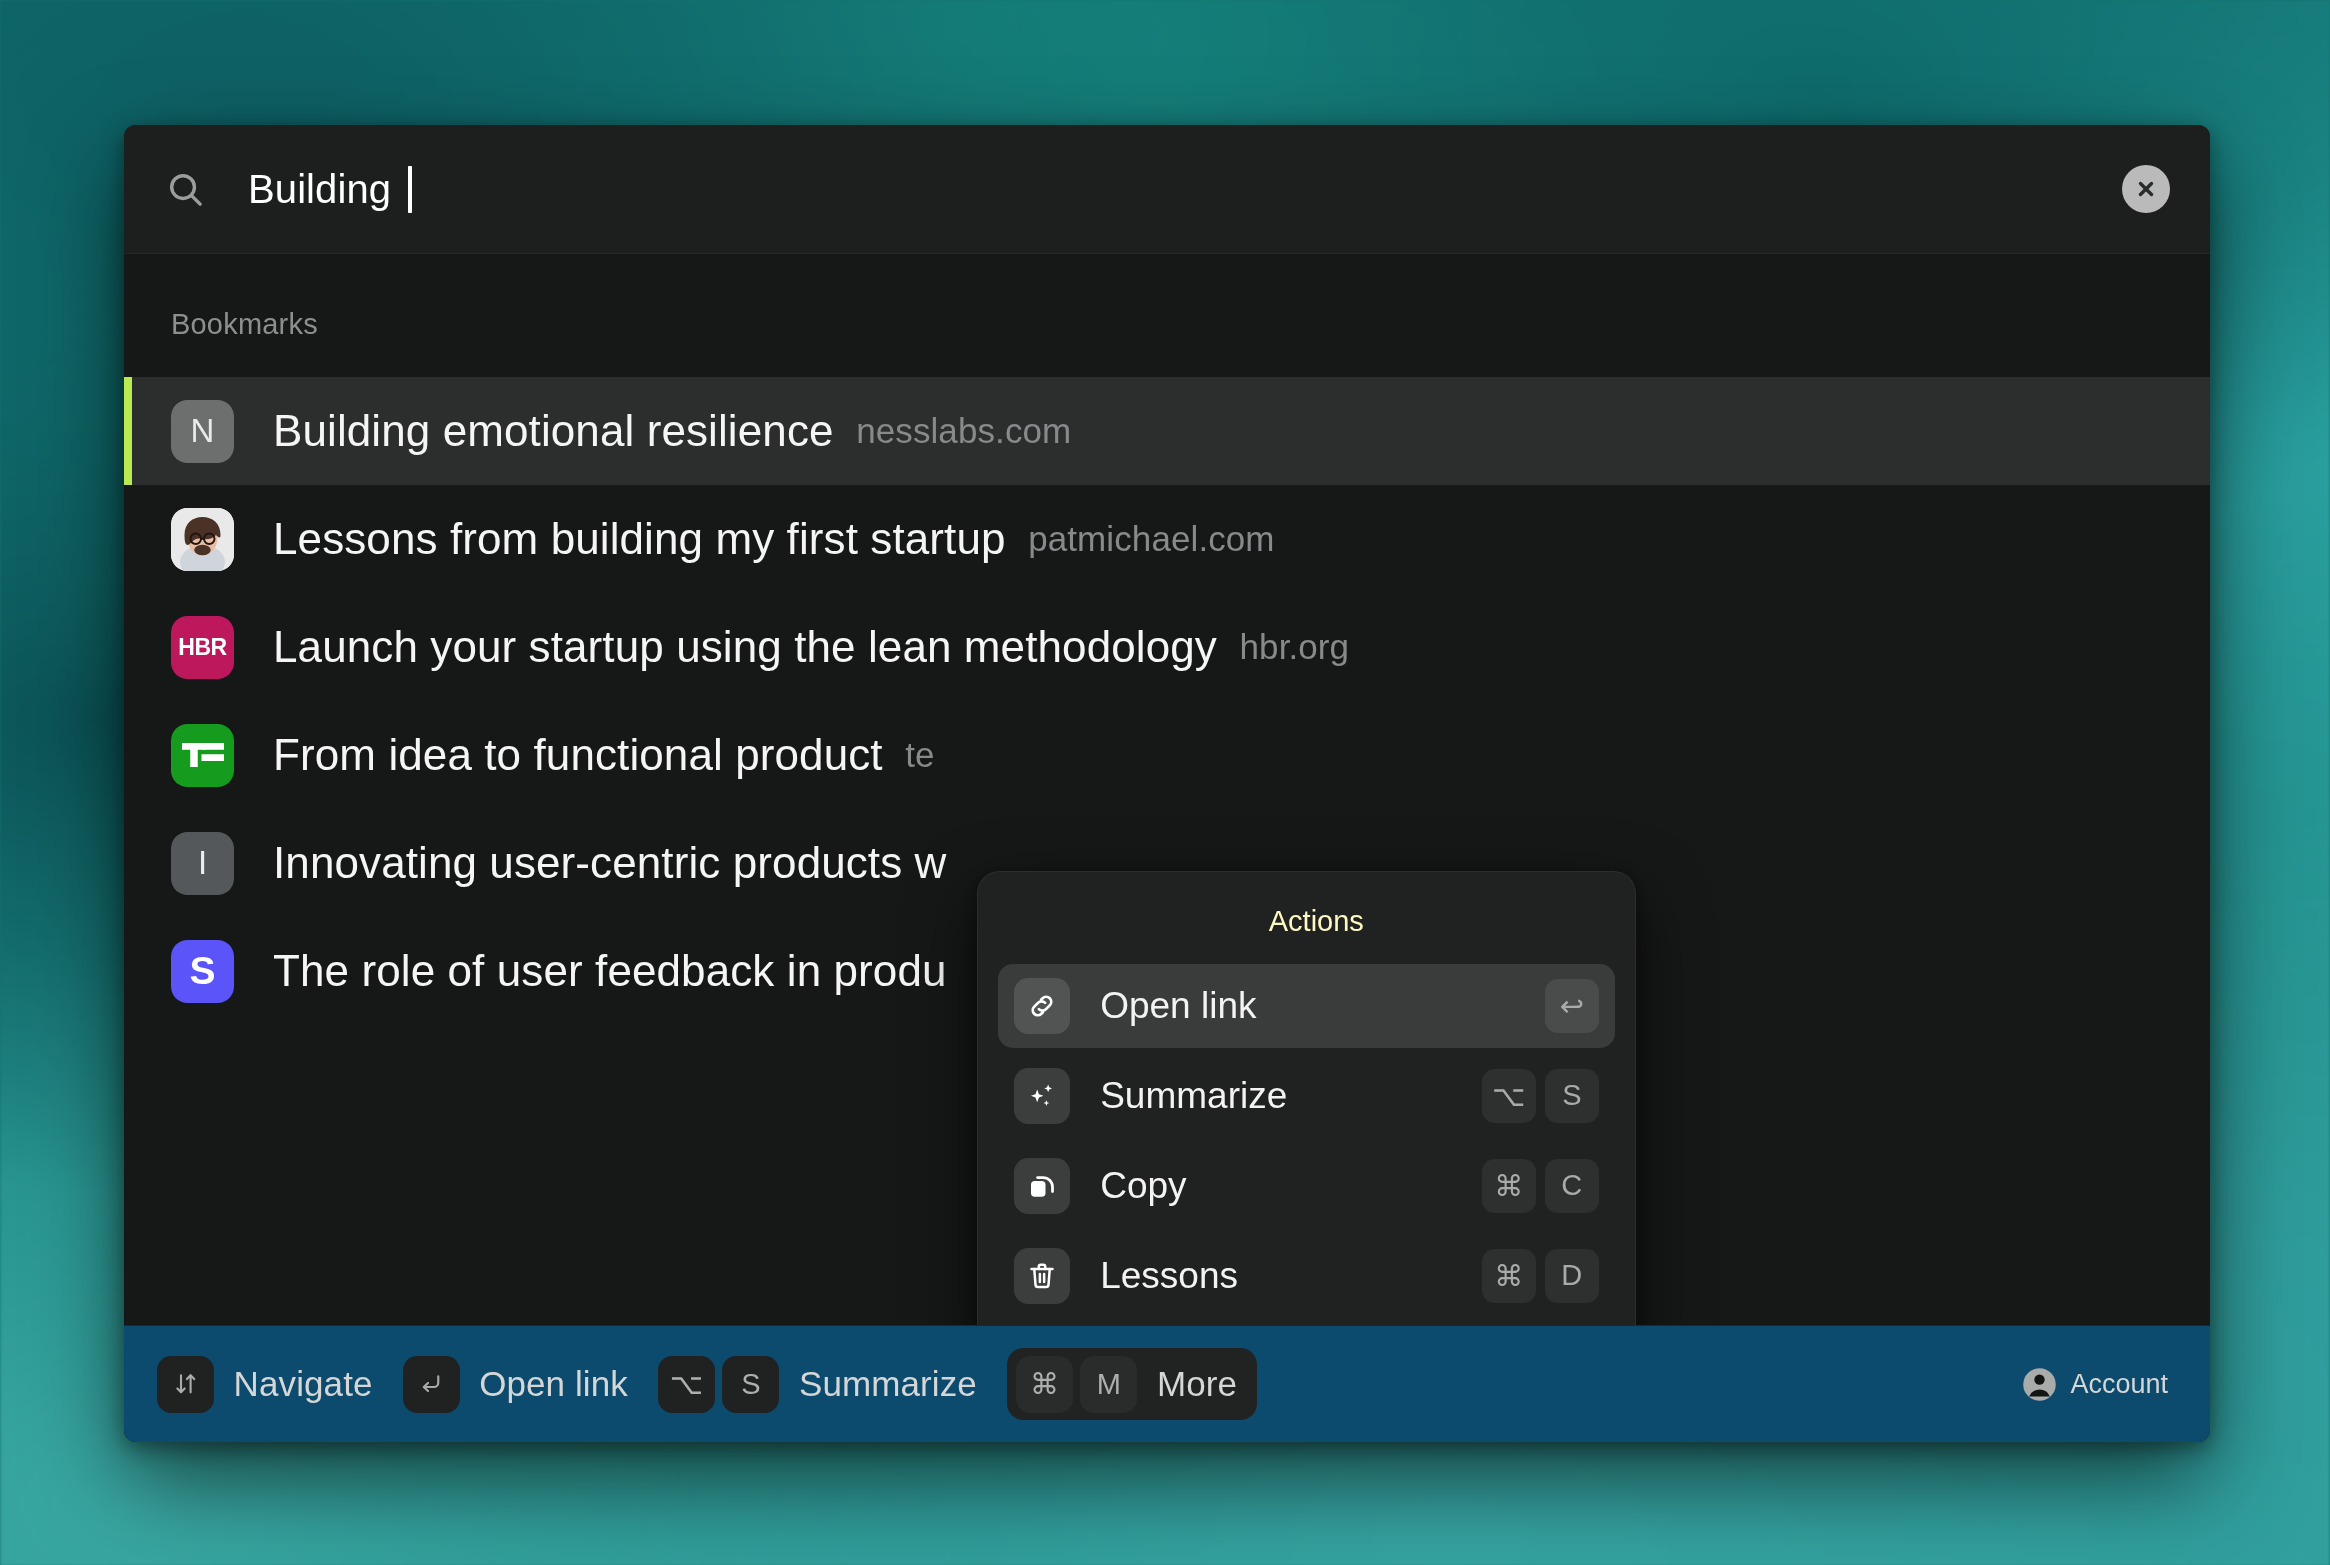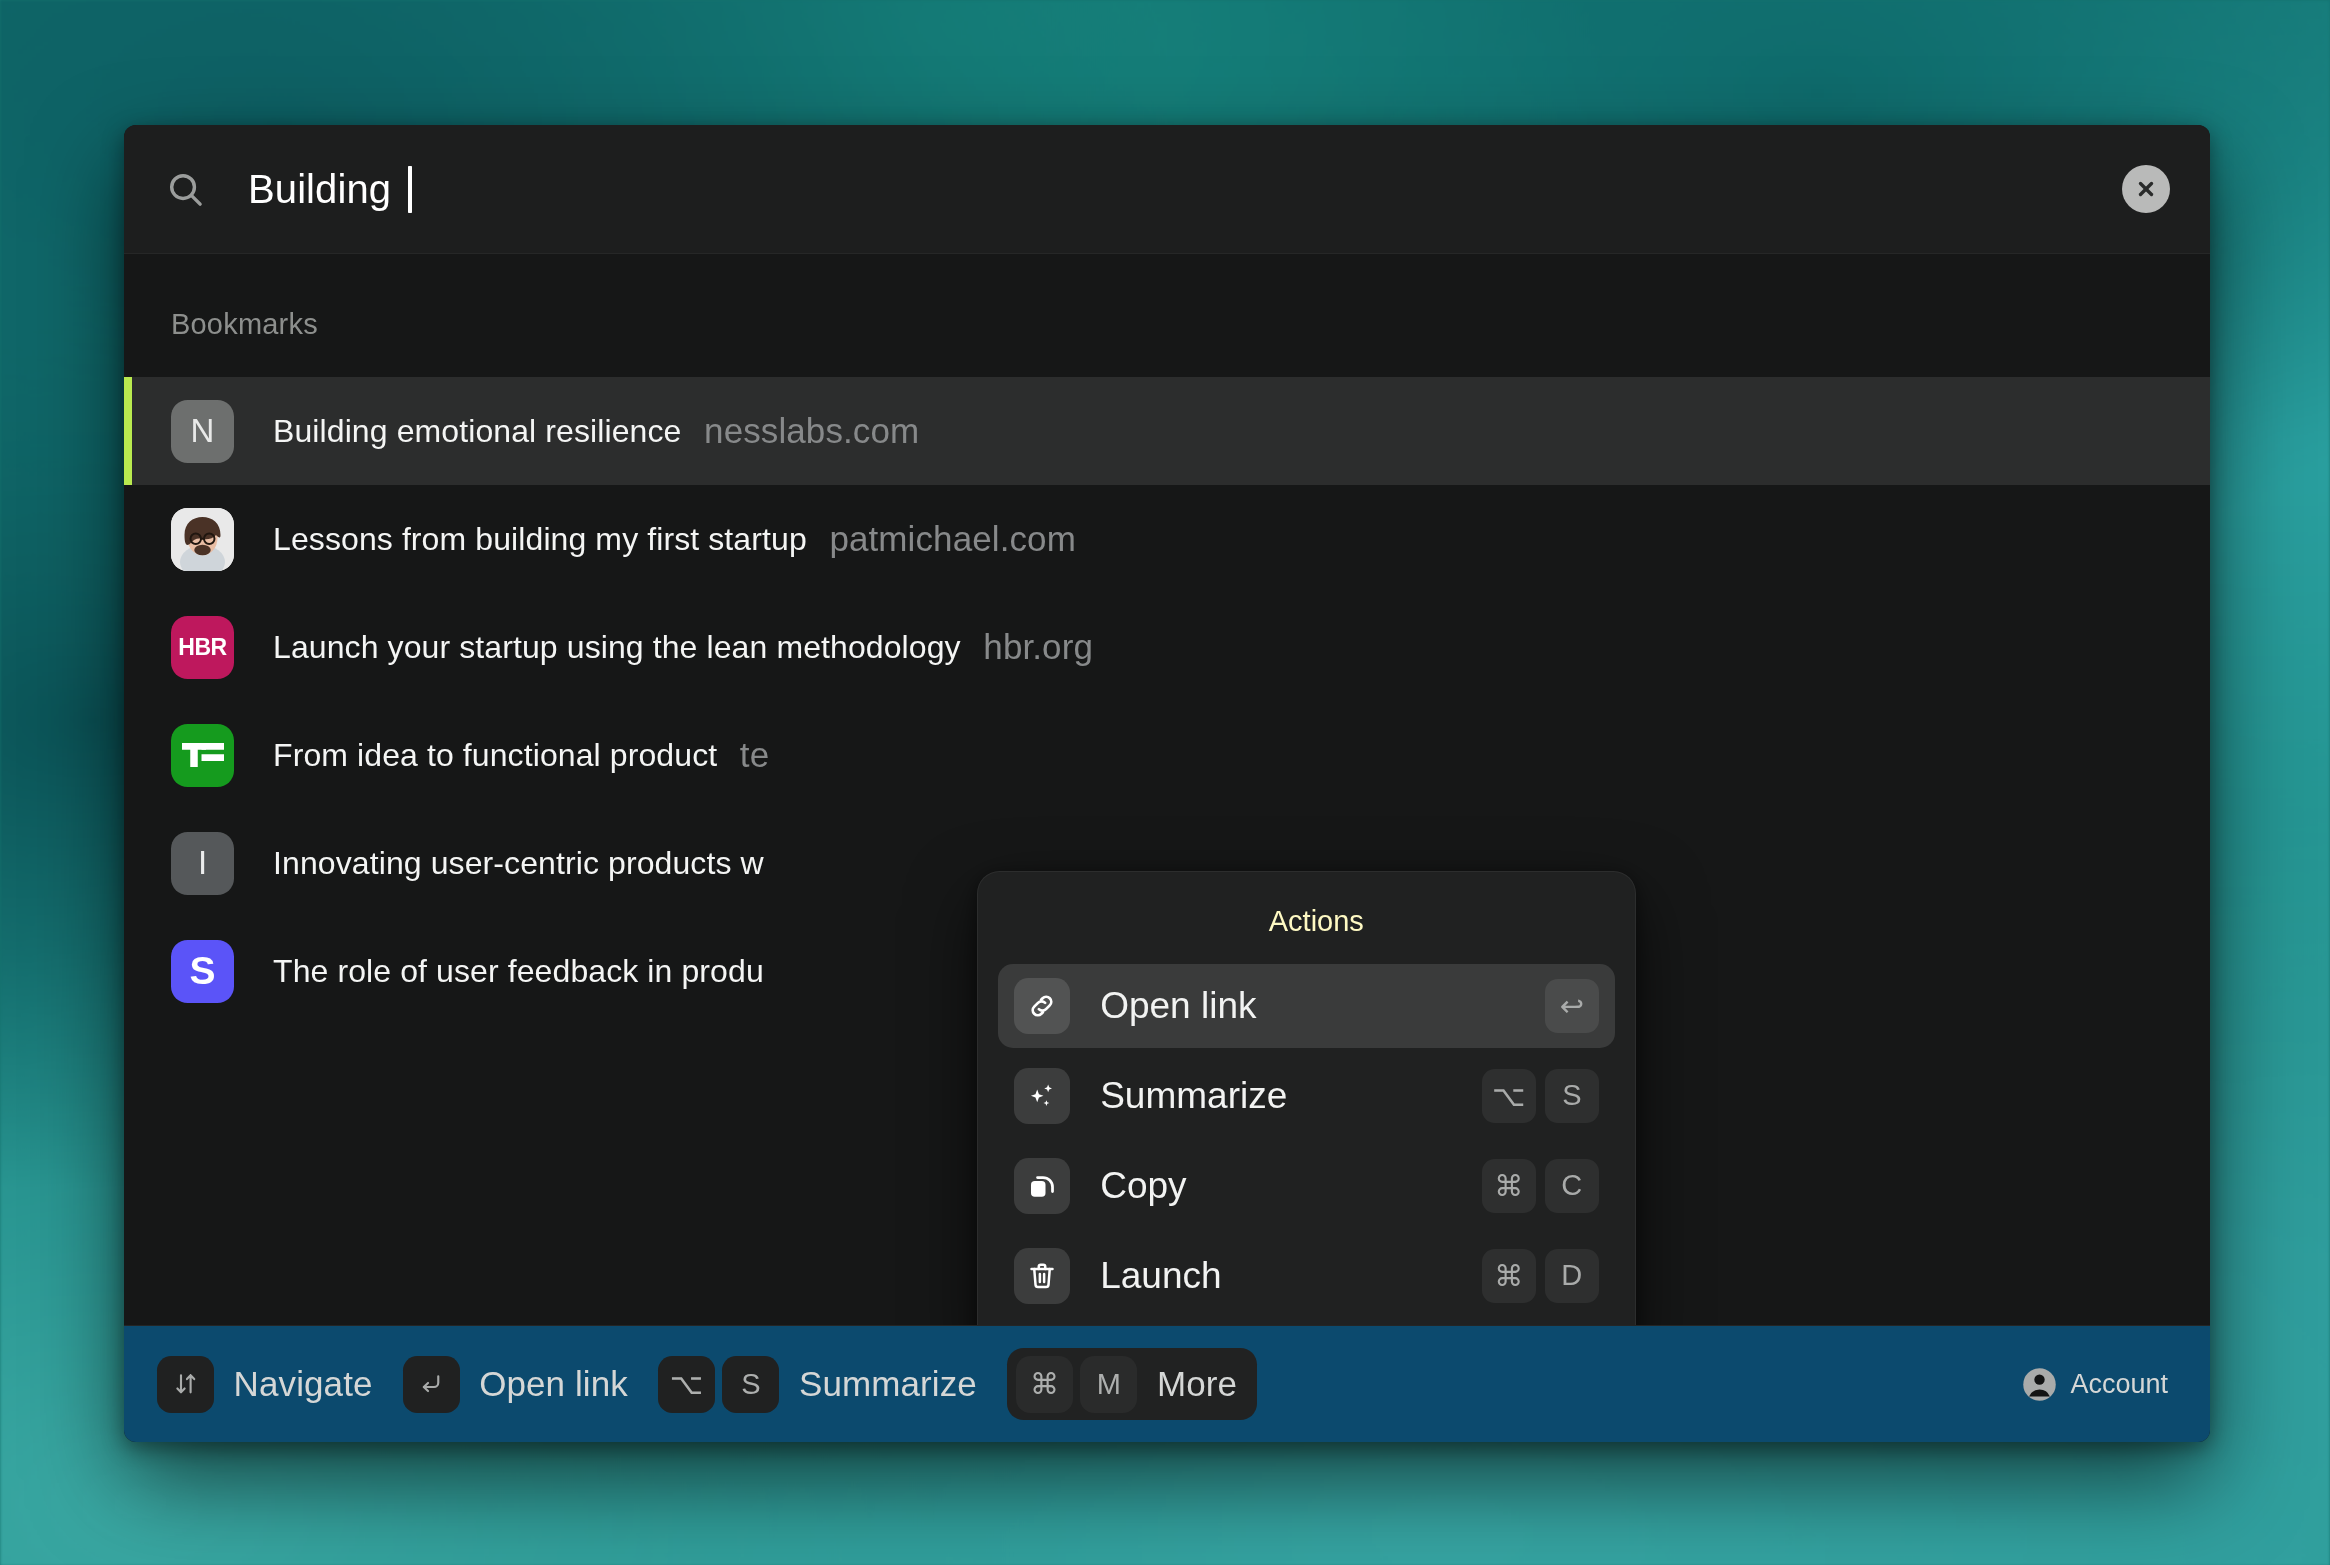--- a/index.html
+++ b/index.html
@@ -101,21 +101,21 @@
   }
   .fav.letter-n  { background:#6d6f6e; font-weight:400; color:#e8e9e8; }
   .fav.letter-i  { background:#55585a; font-weight:400; color:#eceded; }
   .fav.hbr       { background:#be185d; font-size:23px; font-weight:700; letter-spacing:-0.4px; }
   .fav.tc        { background:#159b1e; }
   .fav.sub       { background:#5b54f8; font-size:39px; font-weight:700; }
   .fav.avatar    { background:#e6e6e6; }
 
   .row-title {
     margin-left:39px;
-    font-size:32px; color:#f4f5f4; letter-spacing:0.1px;
+    font-size:44px; color:#f4f5f4; letter-spacing:0.1px;
   }
   .row-domain {
     margin-left:22.6px;
     font-size:35px; color:#87898a; letter-spacing:0.1px;
   }
 
   
   #actions-panel {
     position:absolute;
     left:853px; top:617px;
@@ -336,21 +336,21 @@
 
       <div class="action">
         <span class="action-icon">
           <svg class="svgw" width="30" height="30" viewBox="0 0 24 24" fill="none" stroke="#ffffff" stroke-width="2" stroke-linecap="round" stroke-linejoin="round">
             <path d="M3.6 6.4h16.8"></path>
             <path d="M9.4 6.4V4.6a1.6 1.6 0 0 1 1.6-1.6h2a1.6 1.6 0 0 1 1.6 1.6v1.8"></path>
             <path d="M5.8 6.4l1 12.5a2 2 0 0 0 2 1.9h6.4a2 2 0 0 0 2-1.9l1-12.5"></path>
             <path d="M10.3 10.4v6.4M13.7 10.4v6.4"></path>
           </svg>
         </span>
-        <span class="action-label">Launch</span>
+        <span class="action-label">Lessons</span>
         <span class="keys">
           <span class="key">⌘</span>
           <span class="key">D</span>
         </span>
       </div>
     </div>
   </div>
 
   <div id="footer">
 

